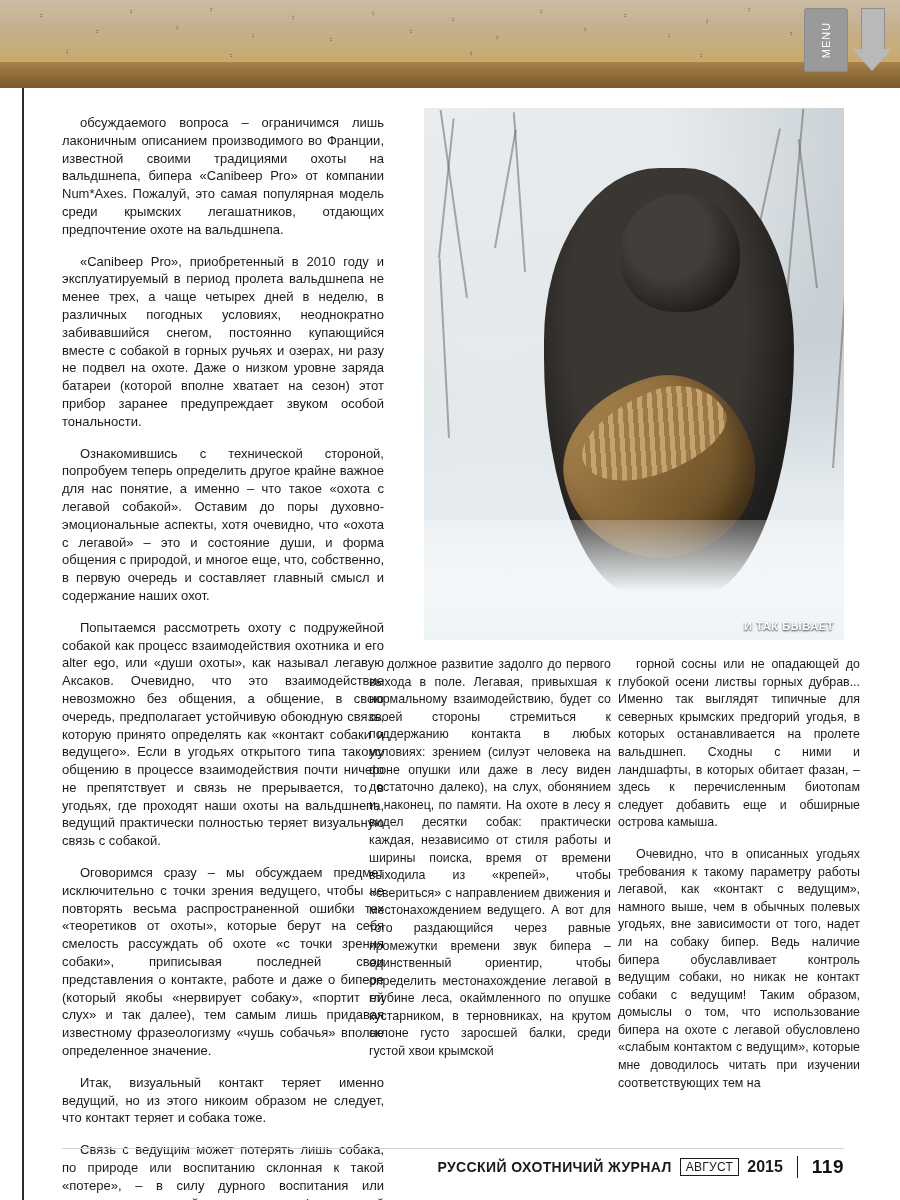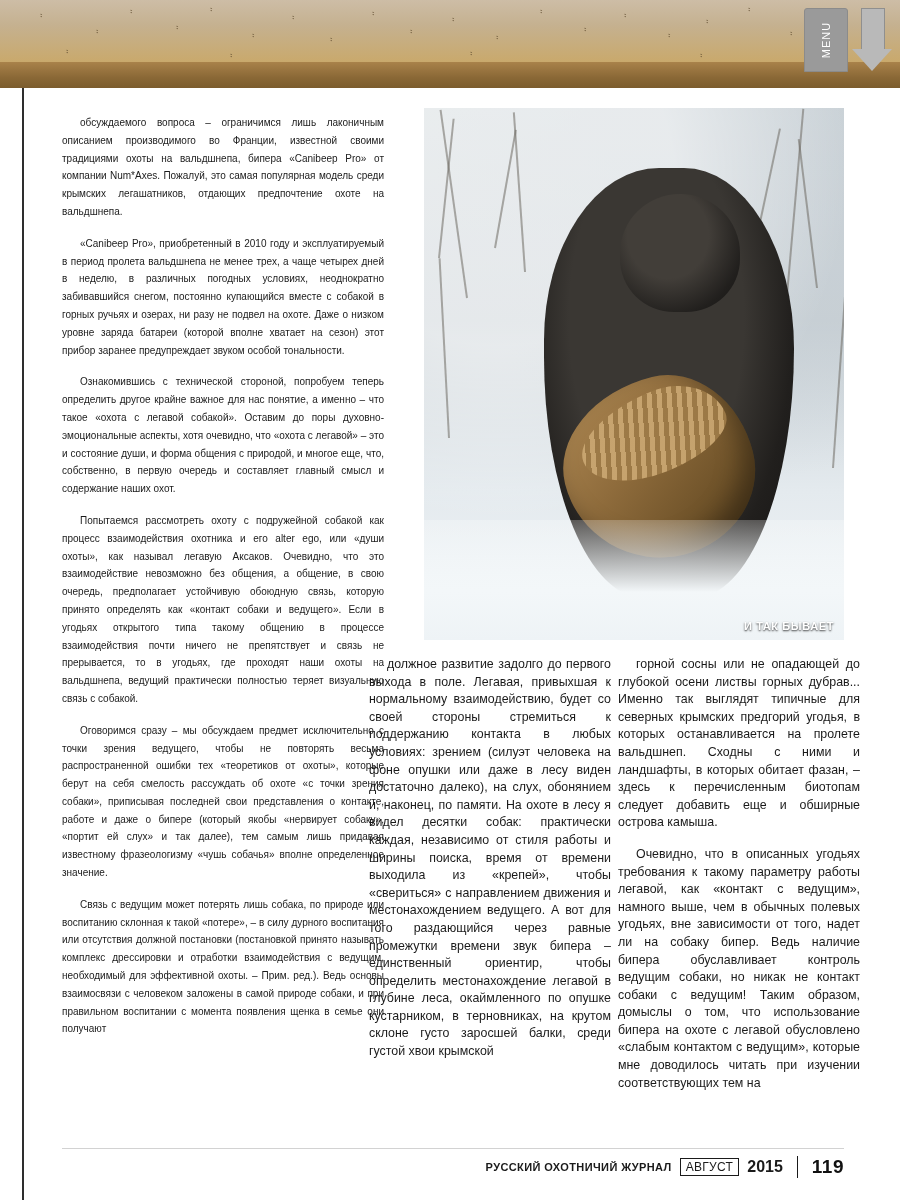--- a/index.html
+++ b/index.html
@@ -208,21 +208,21 @@
     font-family: "Liberation Sans", sans-serif;
     font-size: 12.4px;
     line-height: 17.6px;
     color: #1a1a1a;
     text-align: justify;
     text-indent: 18px;
     hyphens: auto;
   }
   p.body + p.body { margin-top: 14px; }
 
-  .col-left-top p.body { font-size: 10px; line-height: 17.8px; }
+  .col-left-top p.body { font-size: 13px; line-height: 17.8px; }
 
   
   .footer-rule {
     position: absolute;
     left: 62px;
     top: 1148px;
     width: 782px;
     height: 1px;
     background: #d2d2d2;
   }
@@ -231,21 +231,21 @@
     left: 62px;
     top: 1152px;
     width: 782px;
     height: 30px;
     display: flex;
     align-items: center;
     justify-content: flex-end;
     gap: 8px;
   }
   .footer .jname {
-    font-size: 11px;
+    font-size: 14px;
     letter-spacing: .4px;
     color: #1a1a1a;
     font-weight: bold;
     text-transform: uppercase;
   }
   .footer .issue {
     font-size: 12px;
     letter-spacing: .3px;
     color: #1a1a1a;
     border: 1px solid #1a1a1a;
@@ -315,20 +315,21 @@
 <div class="left-rule"></div>
 
 <div class="page">
 
   <div class="col-left-top">
     <p class="body">обсуждаемого вопроса – ограничимся лишь лаконичным описанием производимого во Франции, известной своими традициями охоты на вальдшнепа, бипера «Canibeep Pro» от компании Num*Axes. Пожалуй, это самая популярная модель среди крымских легашатников, отдающих предпочтение охоте на вальдшнепа.</p>
     <p class="body">«Canibeep Pro», приобретенный в 2010 году и эксплуатируемый в период пролета вальдшнепа не менее трех, а чаще четырех дней в неделю, в различных погодных условиях, неоднократно забивавшийся снегом, постоянно купающийся вместе с собакой в горных ручьях и озерах, ни разу не подвел на охоте. Даже о низком уровне заряда батареи (которой вполне хватает на сезон) этот прибор заранее предупреждает звуком особой тональности.</p>
     <p class="body">Ознакомившись с технической стороной, попробуем теперь определить другое крайне важное для нас понятие, а именно – что такое «охота с легавой собакой». Оставим до поры духовно-эмоциональные аспекты, хотя очевидно, что «охота с легавой» – это и состояние души, и форма общения с природой, и многое еще, что, собственно, в первую очередь и составляет главный смысл и содержание наших охот.</p>
     <p class="body">Попытаемся рассмотреть охоту с подружейной собакой как процесс взаимодействия охотника и его alter ego, или «души охоты», как называл легавую Аксаков. Очевидно, что это взаимодействие невозможно без общения, а общение, в свою очередь, предполагает устойчивую обоюдную связь, которую принято определять как «контакт собаки и ведущего». Если в угодьях открытого типа такому общению в процессе взаимодействия почти ничего не препятствует и связь не прерывается, то в угодьях, где проходят наши охоты на вальдшнепа, ведущий практически полностью теряет визуальную связь с собакой.</p>
     <p class="body">Оговоримся сразу – мы обсуждаем предмет исключительно с точки зрения ведущего, чтобы не повторять весьма распространенной ошибки тех «теоретиков от охоты», которые берут на себя смелость рассуждать об охоте «с точки зрения собаки», приписывая последней свои представления о контакте, работе и даже о бипере (который якобы «нервирует собаку», «портит ей слух» и так далее), тем самым лишь придавая известному фразеологизму «чушь собачья» вполне определенное значение.</p>
+    <p class="body">Итак, визуальный контакт теряет именно ведущий, но из этого никоим образом не следует, что контакт теряет и собака тоже.</p>
     <p class="body">Связь с ведущим может потерять лишь собака, по природе или воспитанию склонная к такой «потере», – в силу дурного воспитания или отсутствия должной постановки (постановкой принято называть комплекс дрессировки и отработки взаимодействия с ведущим, необходимый для эффективной охоты. – Прим. ред.). Ведь основы взаимосвязи с человеком заложены в самой природе собаки, и при правильном воспитании с момента появления щенка в семье они получают</p>
   </div>
 
   <div class="photo">
     <div class="snowbg"></div>
 
     <div class="twig" style="left:14px;  top:10px;  width:2px; height:140px; transform:rotate(6deg);"></div>
     <div class="twig" style="left:42px;  top:0px;   width:2px; height:190px; transform:rotate(-8deg);"></div>
     <div class="twig" style="left:70px;  top:20px;  width:2px; height:120px; transform:rotate(10deg);"></div>
     <div class="twig" style="left:100px; top:4px;   width:2px; height:160px; transform:rotate(-4deg);"></div>

